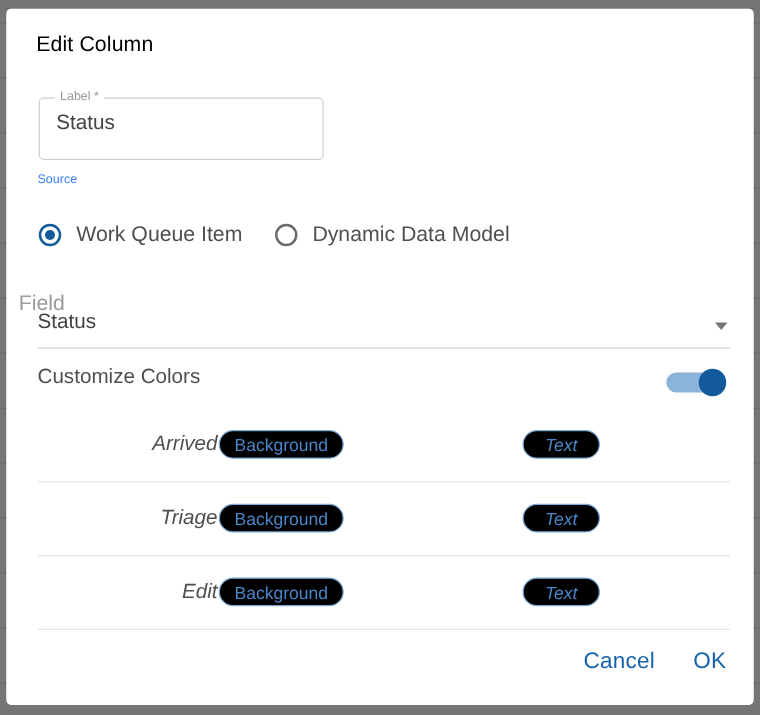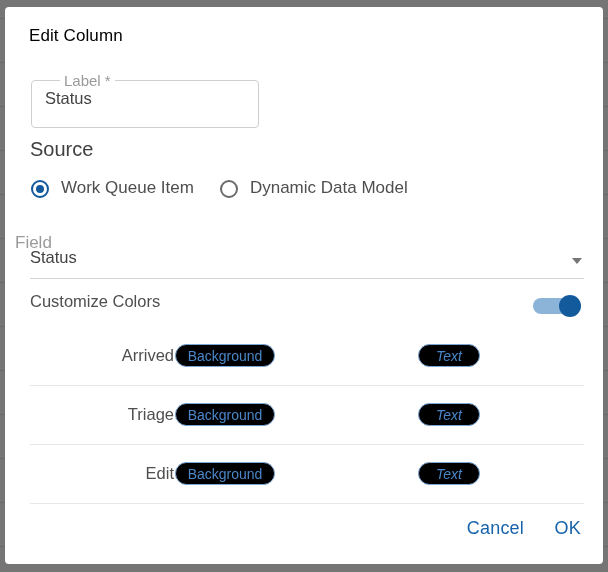--- a/index.html
+++ b/index.html
@@ -63,53 +63,53 @@
     position: absolute;
     inset: 0;
     margin: 0;
     padding: 0 8px;
     border: 1px solid #cfcfcf;
     border-radius: 4px;
     pointer-events: none;
   }
   .field-outlined legend {
     padding: 0 4px;
-    margin-left: 20px;
-    font-size: 15px;
+    margin-left: 4px;
+    font-size: 10px;
     color: #9a9a9a;
     line-height: 1;
   }
   .field-outlined .field-value {
     position: absolute;
     left: 14px;
     top: 16px;
     font-size: 16.5px;
     color: #434343;
   }
 
   
   .section-label {
     position: absolute;
-    font-size: 20px;
-    color: #404040;
+    font-size: 10px;
+    color: #3b82f6;
   }
   #source-label { left: 25px; top: 131px; }
 
   
   #radio-group {
     position: absolute;
     left: 26px;
     top: 166px;
     height: 30px;
     display: flex;
     align-items: center;
   }
   .radio-option {
     display: flex;
-    align-items: flex-end;
+    align-items: center;
     margin-right: 26px;
     cursor: pointer;
   }
   .radio-mark {
     width: 18px;
     height: 18px;
     border-radius: 50%;
     border: 2px solid #6b6b6b;
     box-sizing: border-box;
     position: relative;
@@ -210,20 +210,21 @@
     border-bottom: 1px solid #e6e6e6;
   }
   .color-row .row-name {
     position: absolute;
     left: 36px;
     top: 19px;
     width: 108px;
     text-align: right;
     font-size: 16.5px;
     color: #4f4f4f;
+    font-style: italic;
   }
   .chip {
     position: absolute;
     top: 17px;
     height: 23px;
     line-height: 21px;
     box-sizing: border-box;
     border: 1px solid #7ba7d7;
     border-radius: 12px;
     color: #4a86c8;

